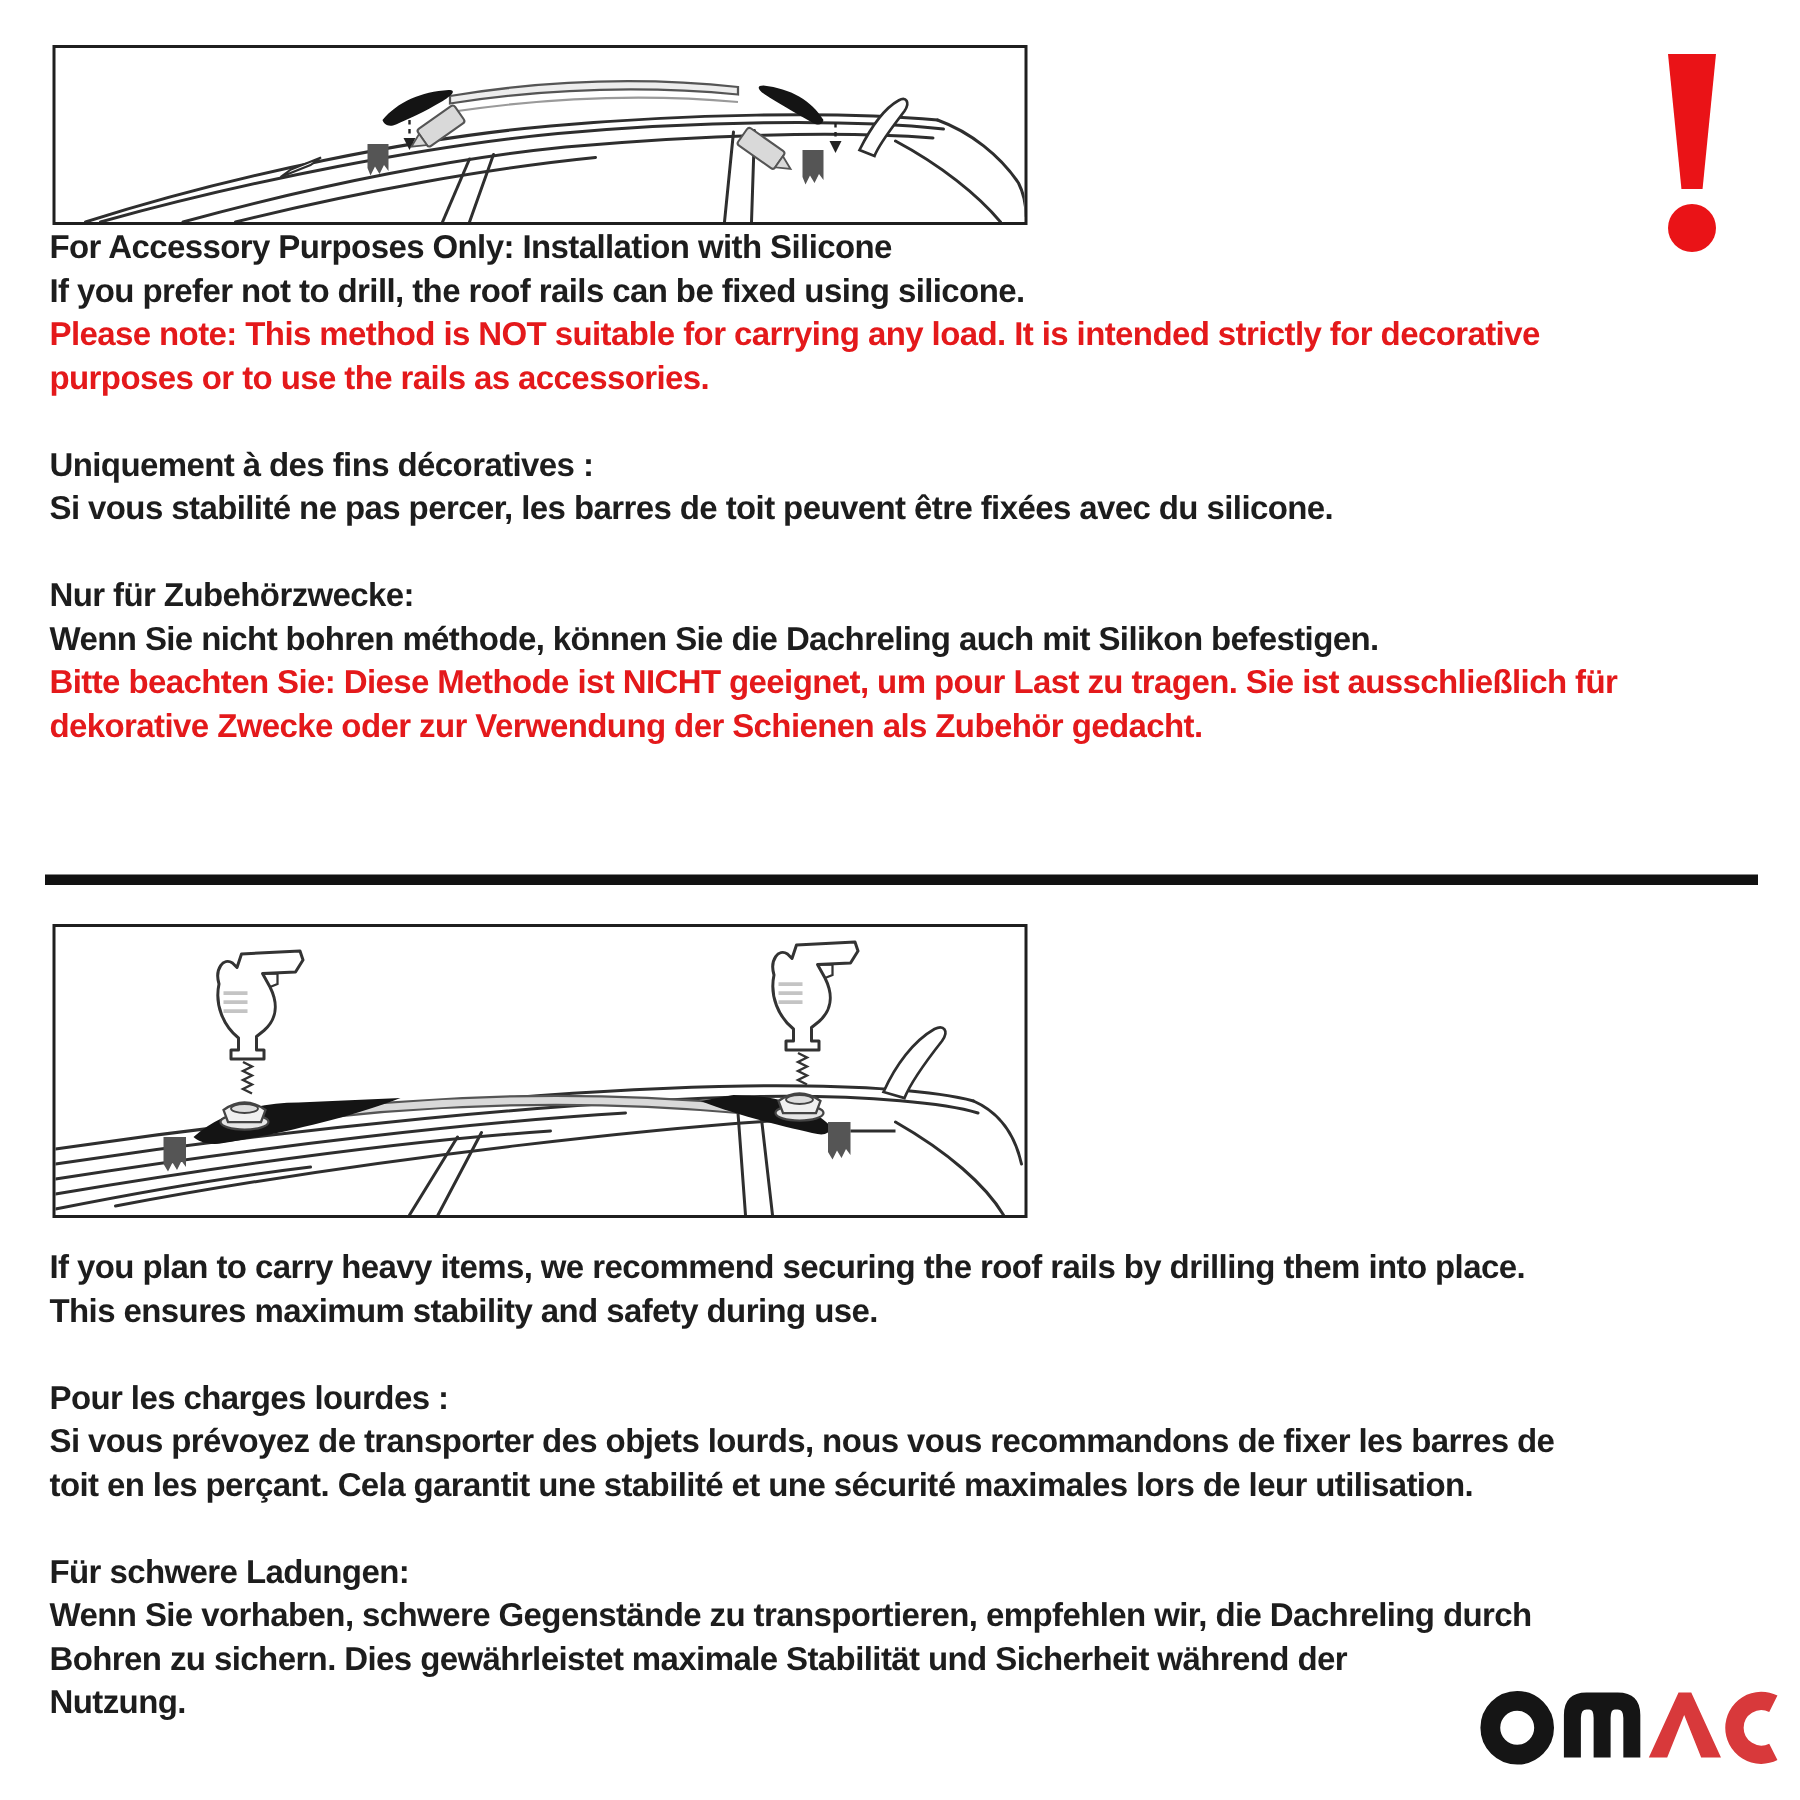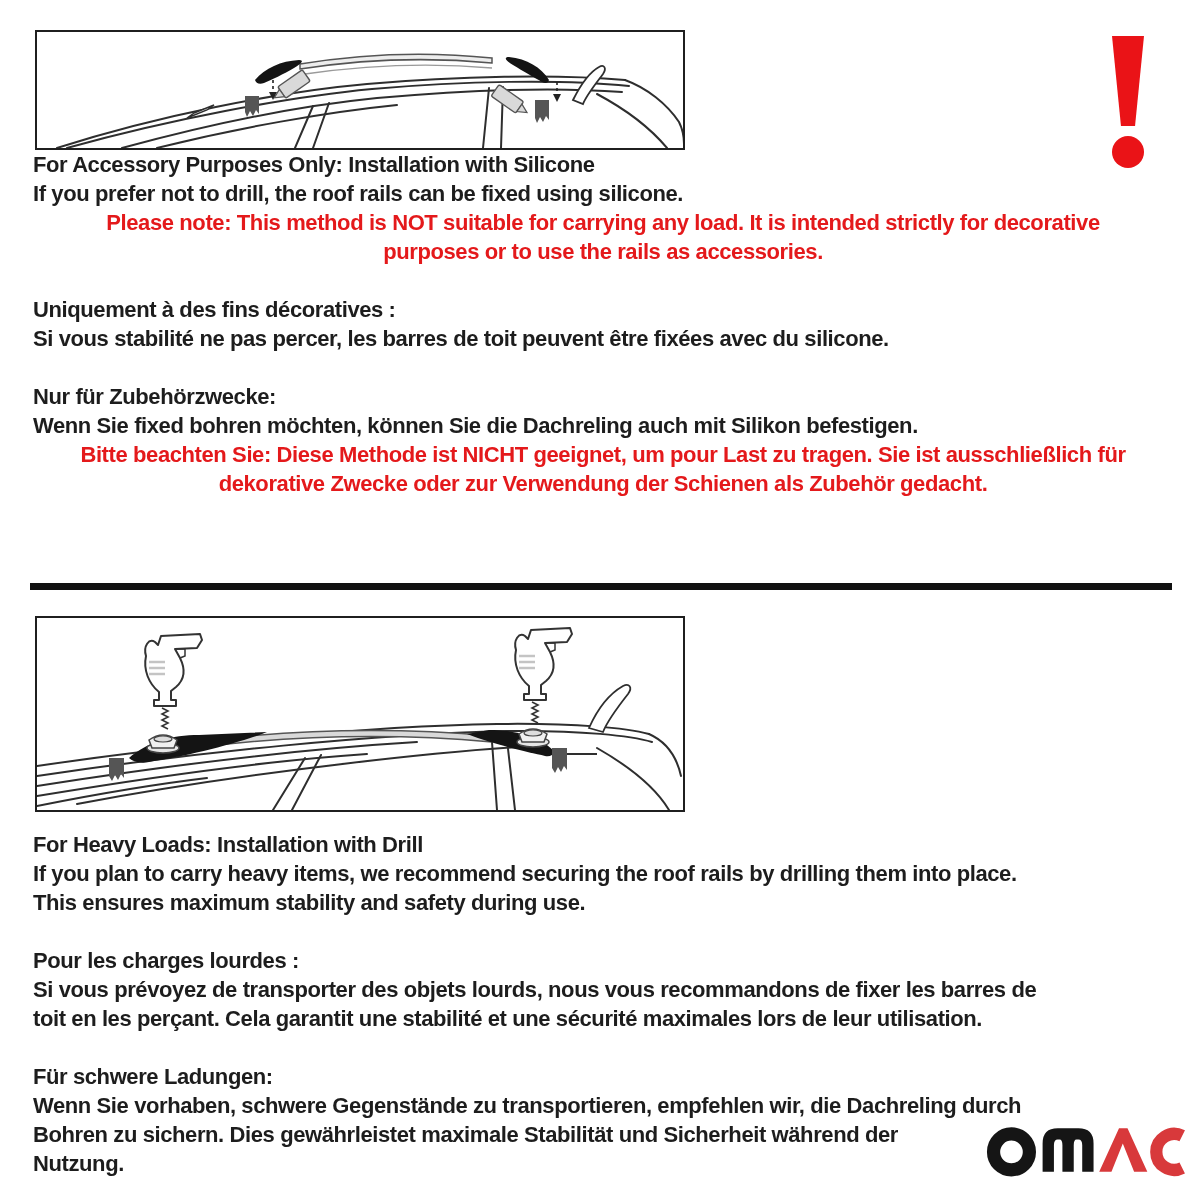--- a/index.html
+++ b/index.html
@@ -26,21 +26,21 @@
   .textblock{
     position:absolute;left:33px;width:1140px;
     font-size:22px;font-weight:bold;line-height:29px;letter-spacing:-0.4px;
     color:#1d1d1d;
   }
   #section-silicone-text{top:150px;}
   #section-drill-text{top:830px;}
   .block{margin:0 0 29px 0;}
   .block:last-child{margin-bottom:0;}
   .block p{margin:0;white-space:pre-line;}
-  .block .warn{color:#e4191b;text-align:center;}
+  .block .warn{color:#e4191b;}
 
   .divider{position:absolute;left:30px;top:583px;width:1142px;height:7px;background:#111;}
 
   .logo{position:absolute;left:986px;top:1121px;width:200px;height:58px;}
   .logo svg{display:block;width:100%;height:100%;}
 </style>
 </head>
 <body>
 
 <div class="illus" id="illus-silicone">
@@ -93,21 +93,21 @@
     <p>If you prefer not to drill, the roof rails can be fixed using silicone.</p>
     <p class="warn">Please note: This method is NOT suitable for carrying any load. It is intended strictly for decorative
 purposes or to use the rails as accessories.</p>
   </div>
   <div class="block">
     <p>Uniquement à des fins décoratives :</p>
     <p>Si vous stabilité ne pas percer, les barres de toit peuvent être fixées avec du silicone.</p>
   </div>
   <div class="block">
     <p>Nur für Zubehörzwecke:</p>
-    <p>Wenn Sie fixed bohren möchten, können Sie die Dachreling auch mit Silikon befestigen.</p>
+    <p>Wenn Sie nicht bohren méthode, können Sie die Dachreling auch mit Silikon befestigen.</p>
     <p class="warn">Bitte beachten Sie: Diese Methode ist NICHT geeignet, um pour Last zu tragen. Sie ist ausschließlich für
 dekorative Zwecke oder zur Verwendung der Schienen als Zubehör gedacht.</p>
   </div>
 </section>
 
 <div class="divider"></div>
 
 <div class="illus" id="illus-drill">
   <svg viewBox="0 0 646 192" preserveAspectRatio="none">
     <defs>
@@ -150,21 +150,20 @@
     <use href="#drillShape"></use>
     <use href="#drillShape" x="370" y="-6"></use>
     <polygon points="72,140 87,140 87,160 84,156 81,162 78,157 75,163 72,158" fill="#555"></polygon>
     <polygon points="515,130 530,130 530,152 527,148 524,154 521,149 518,155 515,150" fill="#555"></polygon>
     <line x1="530" y1="136" x2="560" y2="136" stroke="#2e2e2e" stroke-width="2"></line>
   </svg>
 </div>
 
 <section class="textblock" id="section-drill-text">
   <div class="block">
-    <p>For Heavy Loads: Installation with Drill</p>
     <p>If you plan to carry heavy items, we recommend securing the roof rails by drilling them into place.
 This ensures maximum stability and safety during use.</p>
   </div>
   <div class="block">
     <p>Pour les charges lourdes :</p>
     <p>Si vous prévoyez de transporter des objets lourds, nous vous recommandons de fixer les barres de
 toit en les perçant. Cela garantit une stabilité et une sécurité maximales lors de leur utilisation.</p>
   </div>
   <div class="block">
     <p>Für schwere Ladungen:</p>

